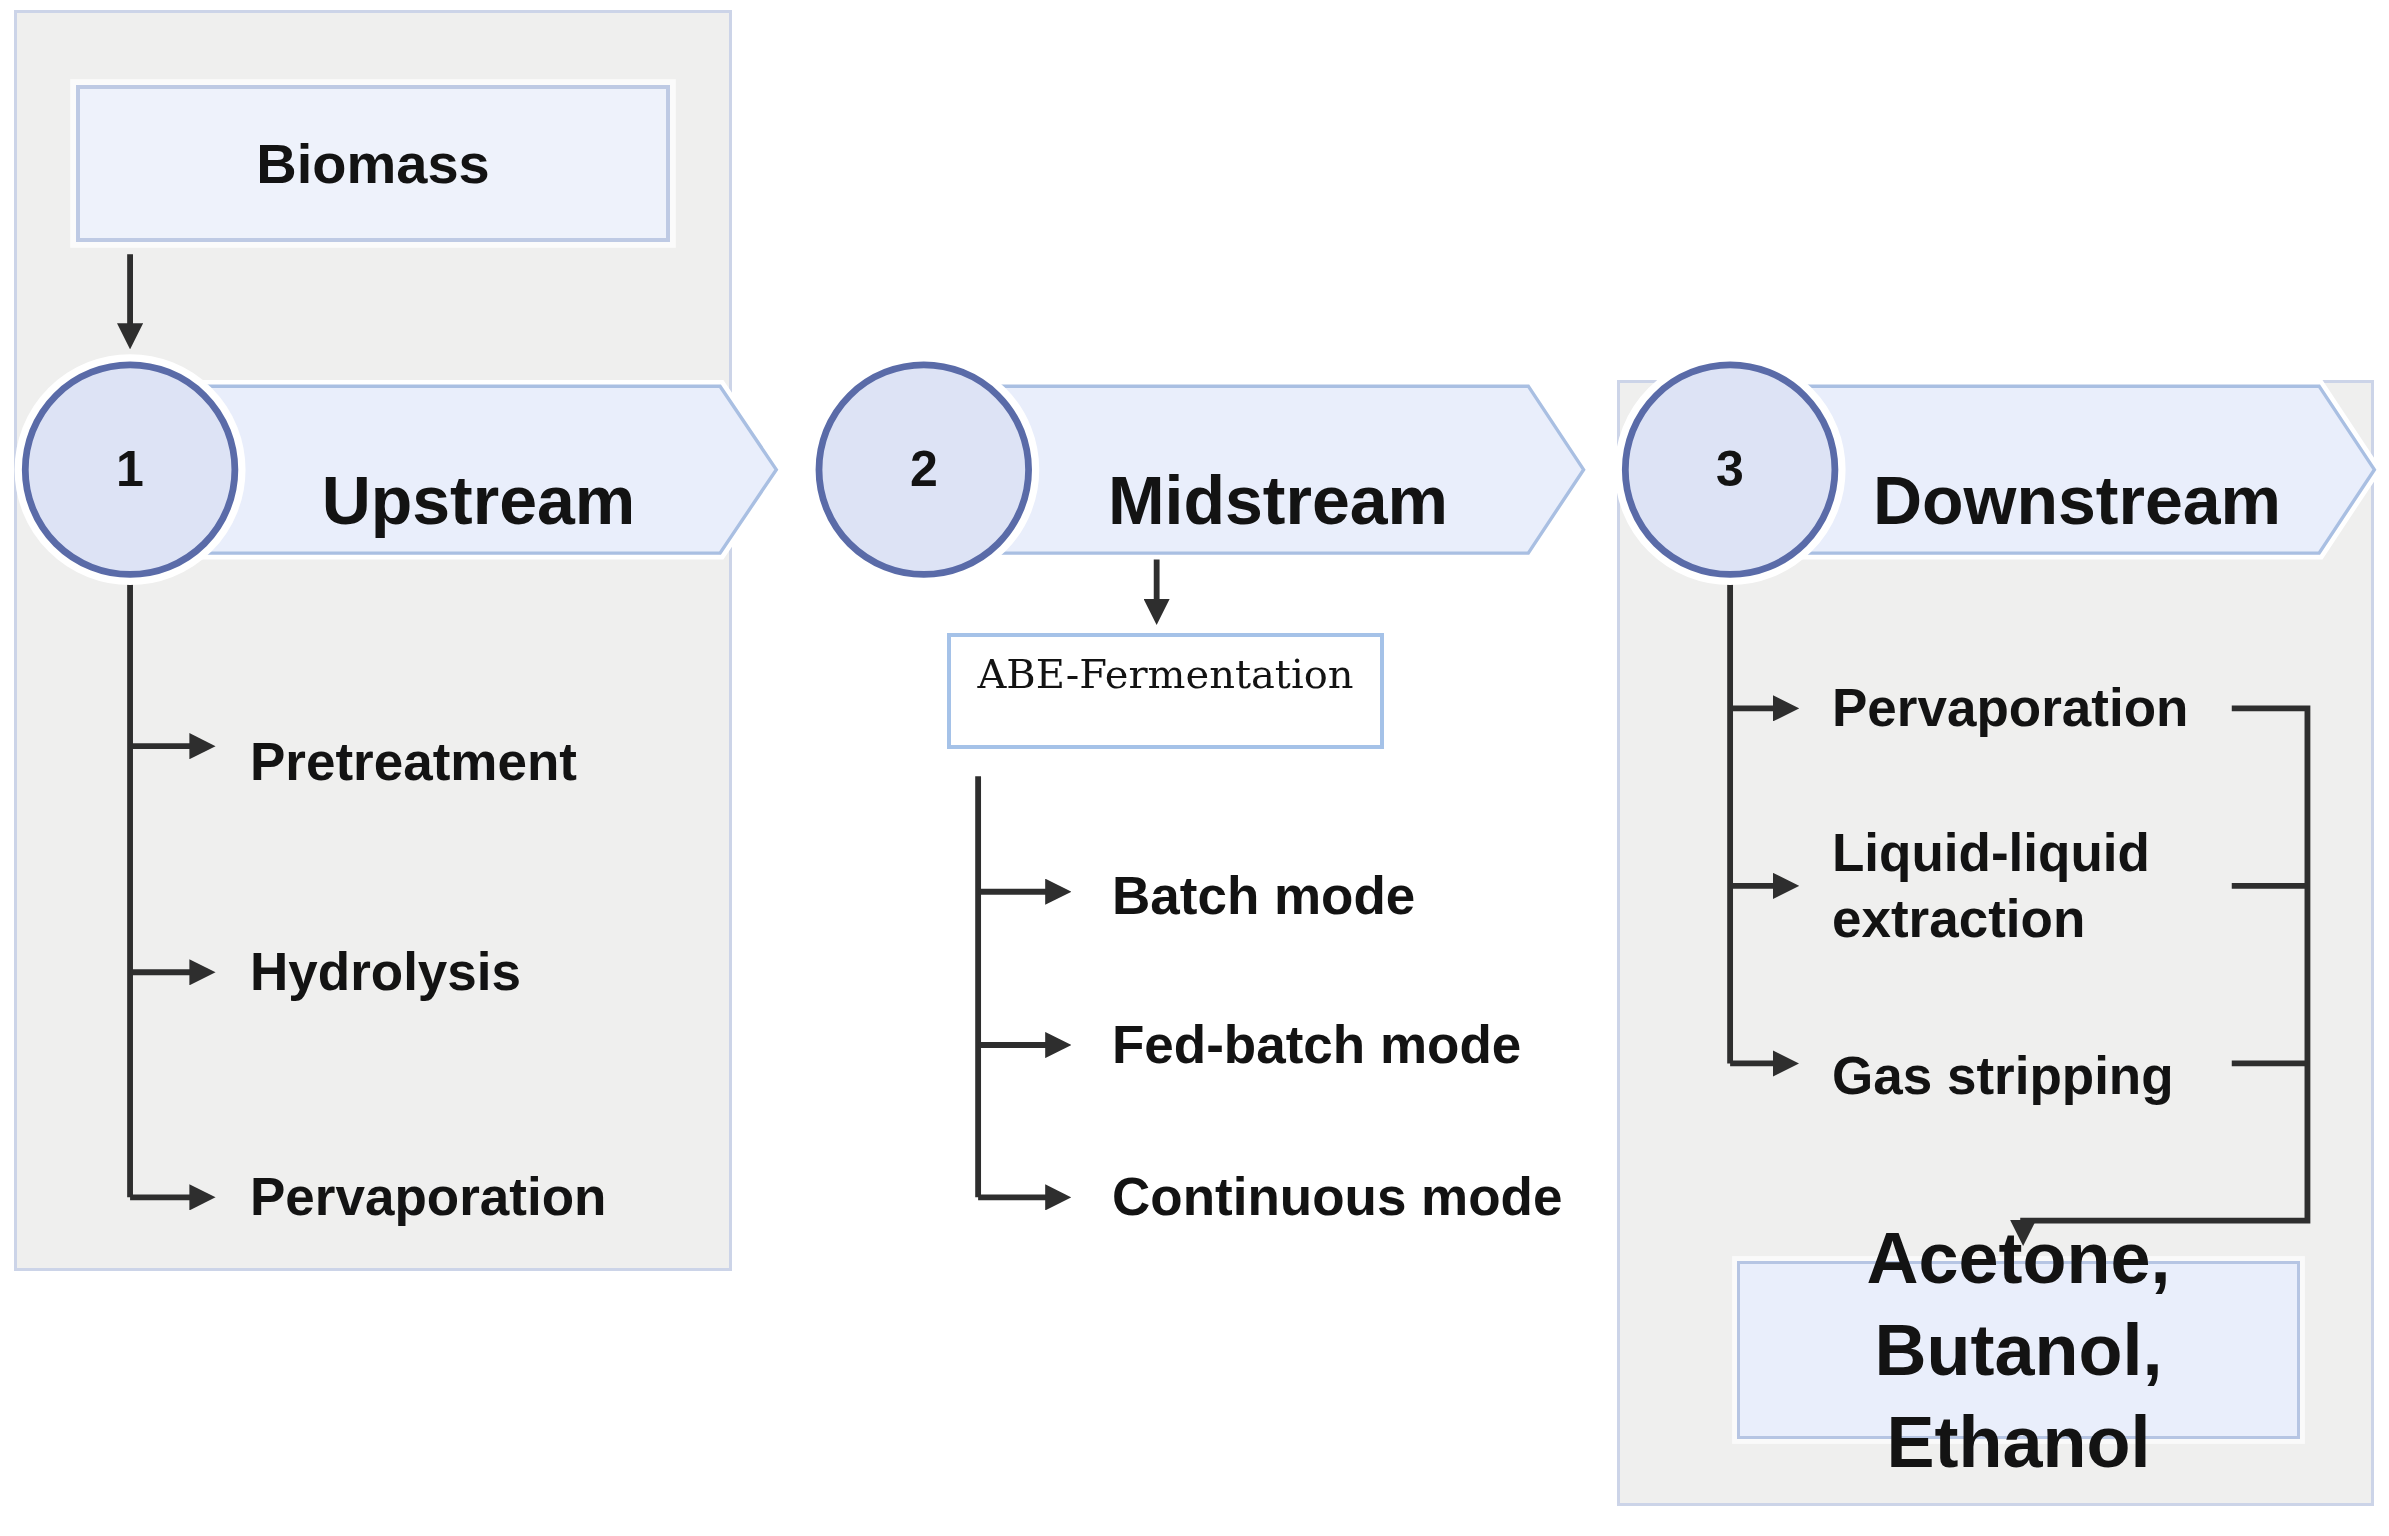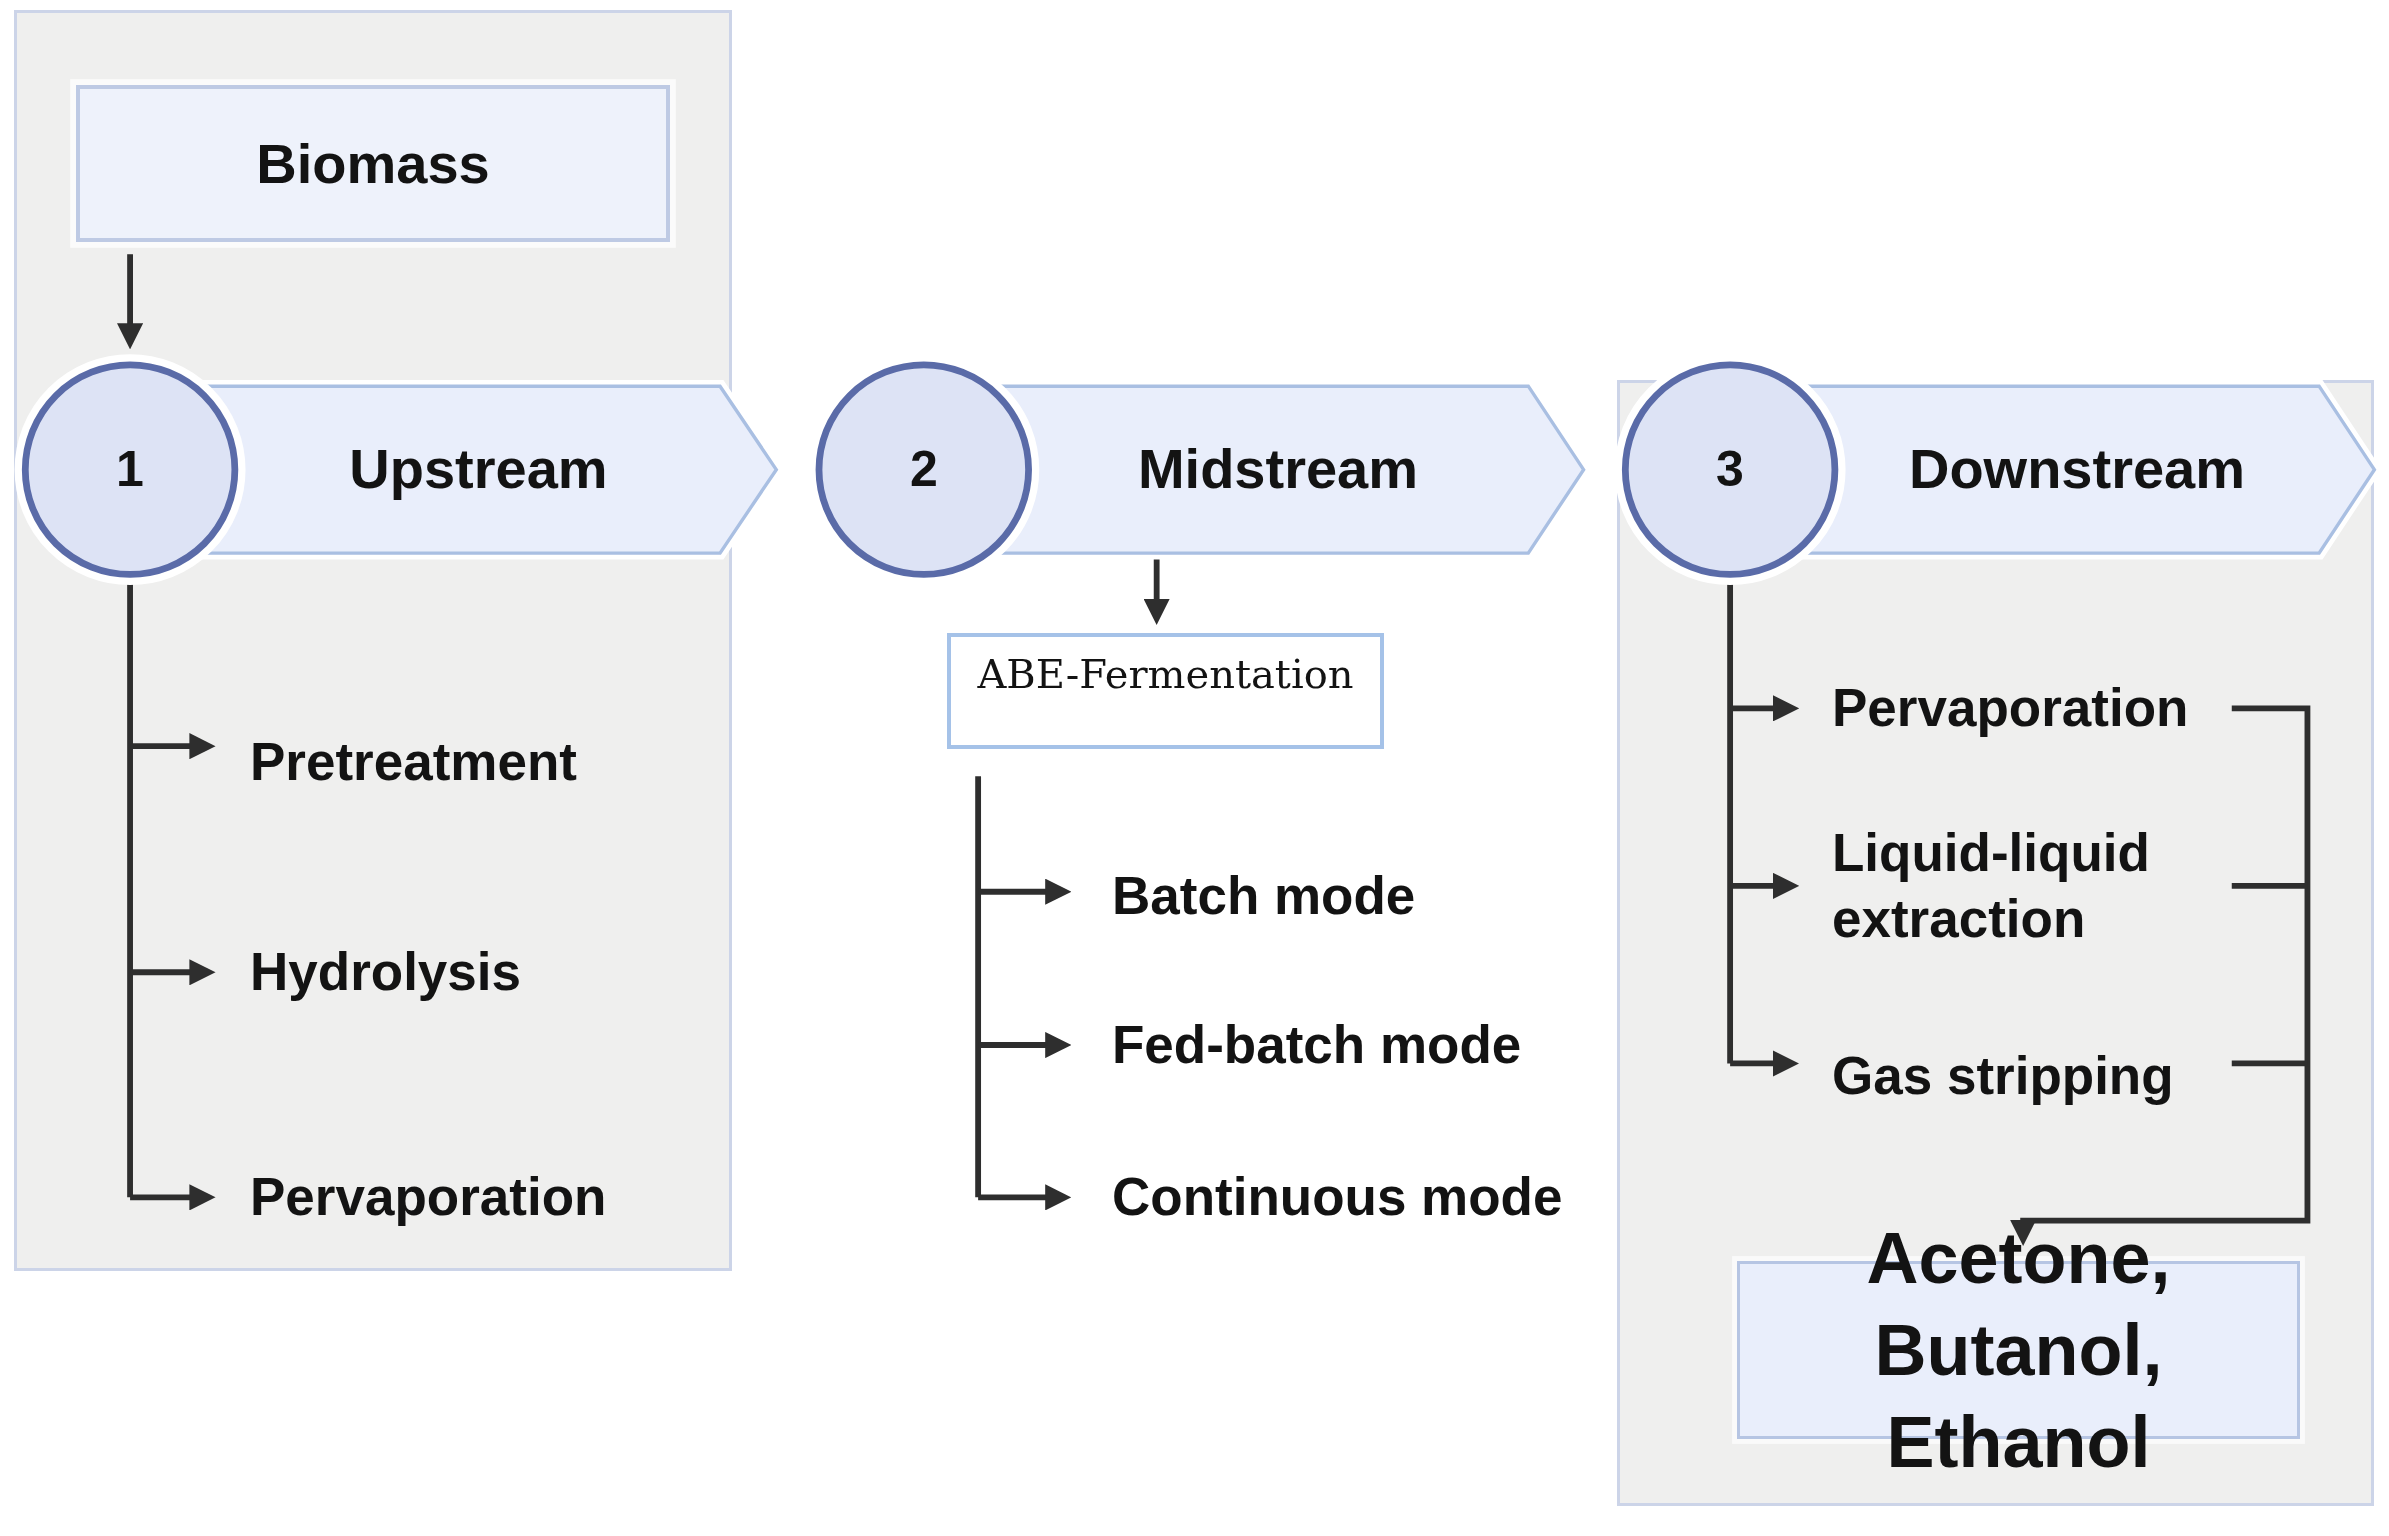--- a/index.html
+++ b/index.html
@@ -46,21 +46,21 @@
     white-space:nowrap;align-items:flex-start;padding-top:13.6px;
   }
   #acetone-box{
     left:1737px;top:1261px;width:563px;height:178px;
     background:var(--acetone_fill);border:3.9px solid var(--acetone_border);
     box-shadow:0 0 0 4.9px rgba(255,255,255,0.7);
     font-weight:bold;font-size:72px;line-height:1.28;white-space:pre-line;
   }
   .banner-title{
     position:absolute;z-index:3;display:flex;align-items:center;justify-content:center;
-    font-weight:bold;font-size:56px;top:377px;height:183px;
+    font-weight:bold;font-size:68px;top:408px;height:183px;
   }
   #upstream-title{left:235px;width:487px;}
   #midstream-title{left:1027px;width:502px;}
   #downstream-title{left:1835px;width:484px;}
   .circle-number{
     position:absolute;z-index:3;width:116px;height:116px;
     display:flex;align-items:center;justify-content:center;
     font-weight:bold;font-size:50px;
   }
   #circle-number-1{left:72px;top:411px;}

